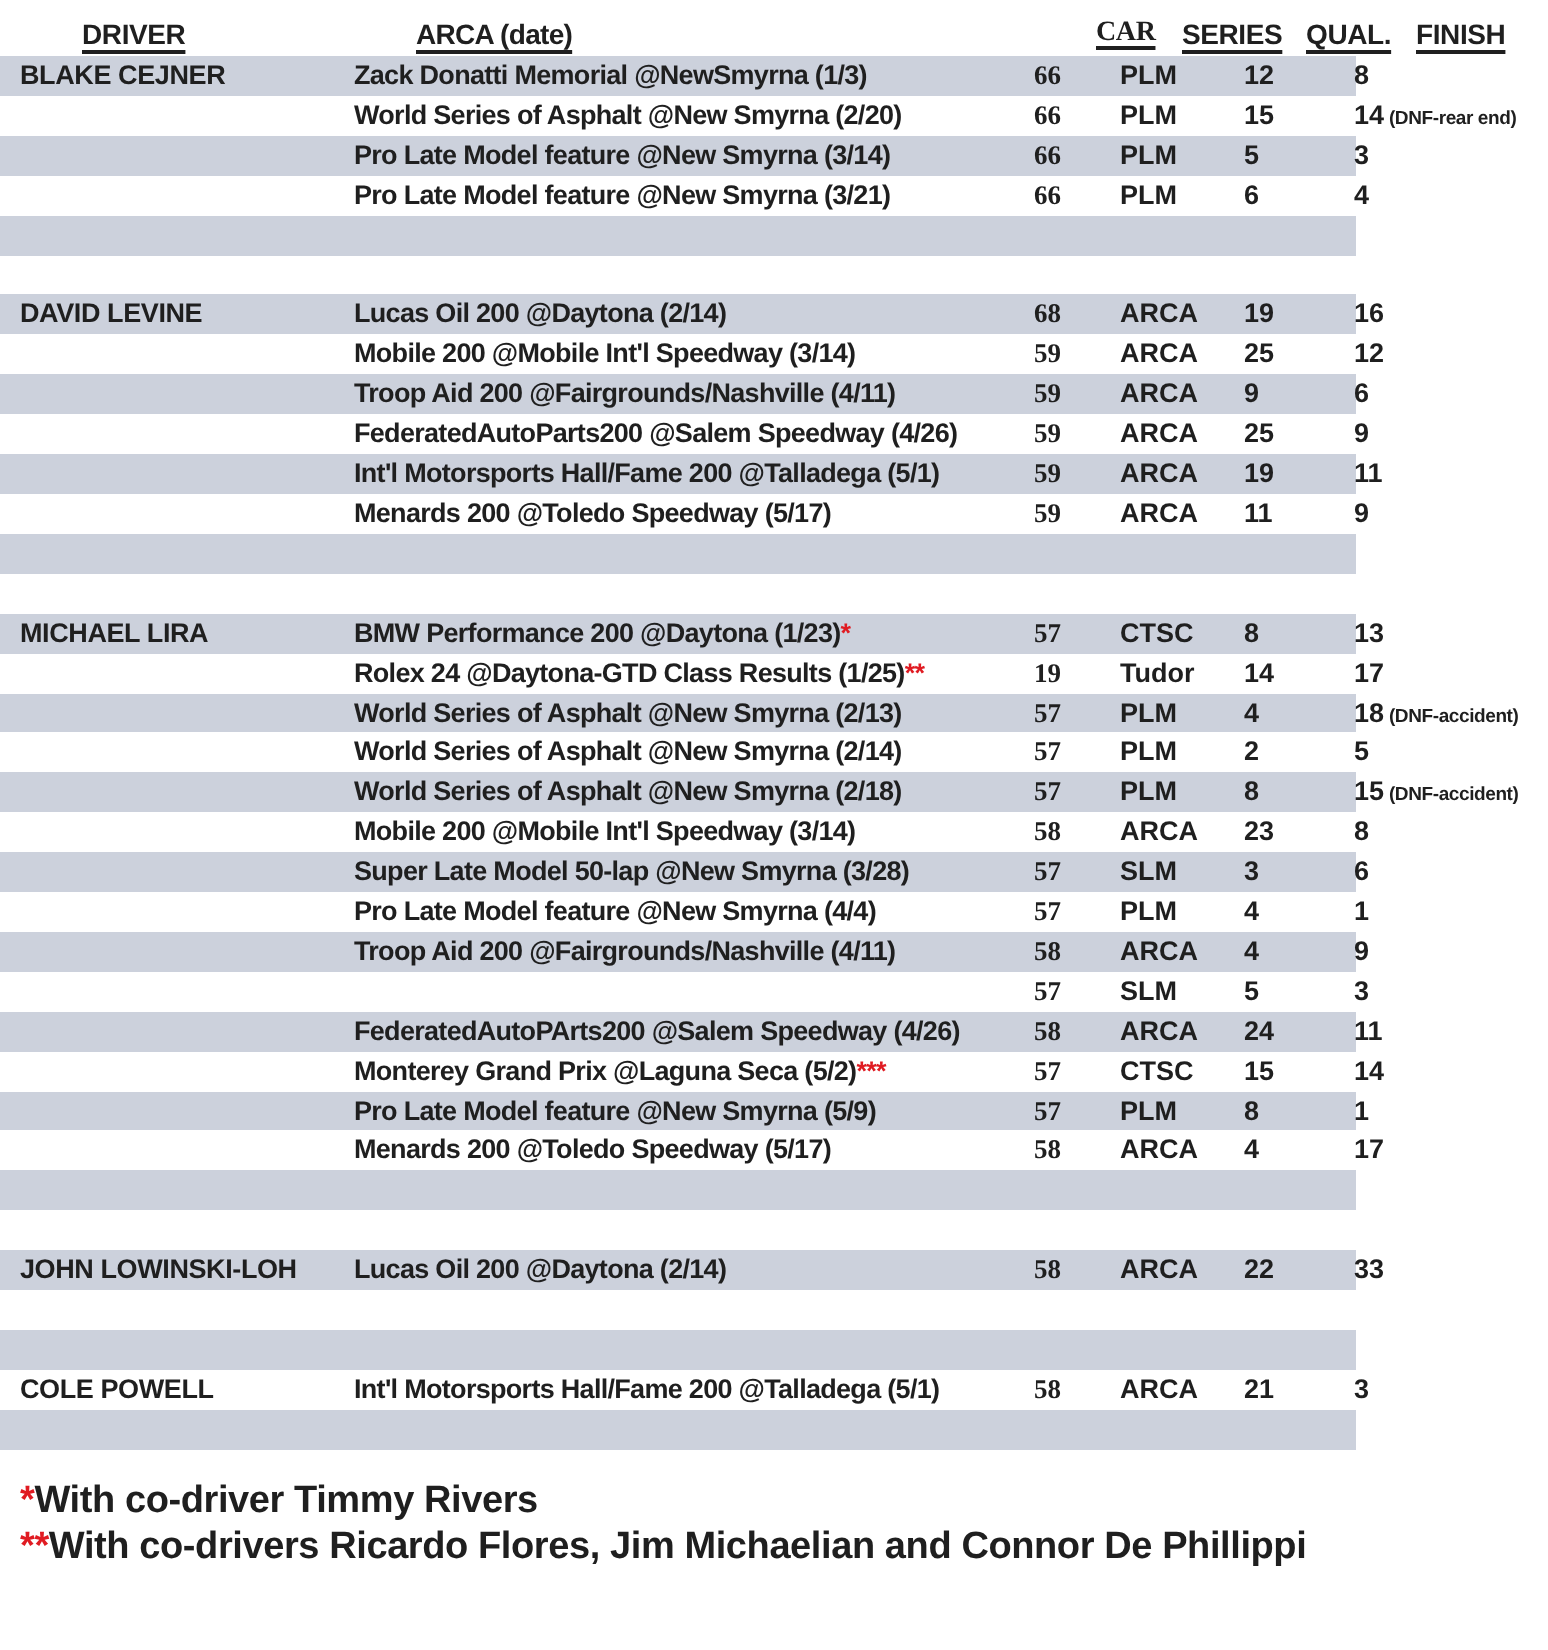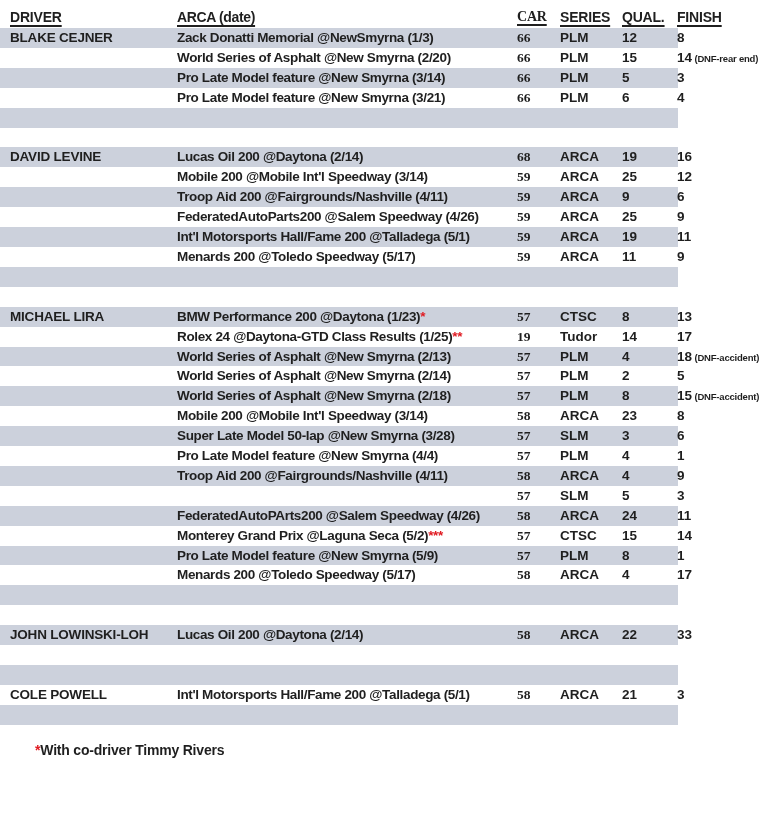--- a/index.html
+++ b/index.html
@@ -12,21 +12,21 @@
   html, body { margin: 0; padding: 0; }
   body {
     width: 774px; height: 825px;
     background: var(--bg);
     font-family: "Liberation Sans", sans-serif;
     color: var(--text);
   }
   .page { position: relative; width: 774px; height: 825px; overflow: hidden; background: var(--bg); }
 
   
-  .header-row { position: relative; height: 28px; }
+  .header-row { position: relative; height: 28px; margin-left: 31px; }
   .header-row .cell {
     position: absolute; top: 6px; height: 22px; line-height: 22px;
     font-weight: bold; font-size: 14px; white-space: nowrap;
     text-decoration: underline; text-decoration-thickness: 1.6px; text-underline-offset: 3px;
     letter-spacing: -0.2px;
   }
 
   
   .row { position: relative; height: 19.914px; width: 678px; }
   .row.shaded { background: var(--stripe); }
@@ -38,21 +38,21 @@
   .cell.race   { left: 177px; width: 339px; overflow: hidden; letter-spacing: -0.35px; }
   .cell.car    { left: 517px; font-family: Liberation Serif, serif; }
   .cell.series { left: 560px; }
   .cell.qual   { left: 622px; }
   .cell.finish { left: 677px; }
   .mark { color: var(--red); }
   .note { font-size: 9.5px; letter-spacing: -0.2px; }
 
   
   .footnotes { position: absolute; left: 10px; top: 739px; }
-  .fn-line { height: 23px; line-height: 23px; font-weight: bold; font-size: 14px; white-space: nowrap; letter-spacing: -0.2px; margin-left: 25px; }
+  .fn-line { height: 23px; line-height: 23px; font-weight: bold; font-size: 19px; white-space: nowrap; letter-spacing: -0.2px; }
   .fn-mark { color: var(--red); }
 </style>
 </head>
 <body>
 
 <div class="page">
 
   <div class="header-row">
     <span class="cell driver">DRIVER</span>
     <span class="cell race">ARCA (date)</span>
@@ -257,15 +257,18 @@
         <span class="cell qual">21</span>
         <span class="cell finish">3</span>
       </div>
       <div class="row shaded"></div>
     </div>
 
   <div class="footnotes">
     <div class="fn-line">
       <span class="fn-mark">*</span><span>With co-driver Timmy Rivers</span>
     </div>
+    <div class="fn-line">
+      <span class="fn-mark">**</span><span>With co-drivers Ricardo Flores, Jim Michaelian and Connor De Phillippi</span>
+    </div>
   </div>
 
 </div>
 
 </body></html>

